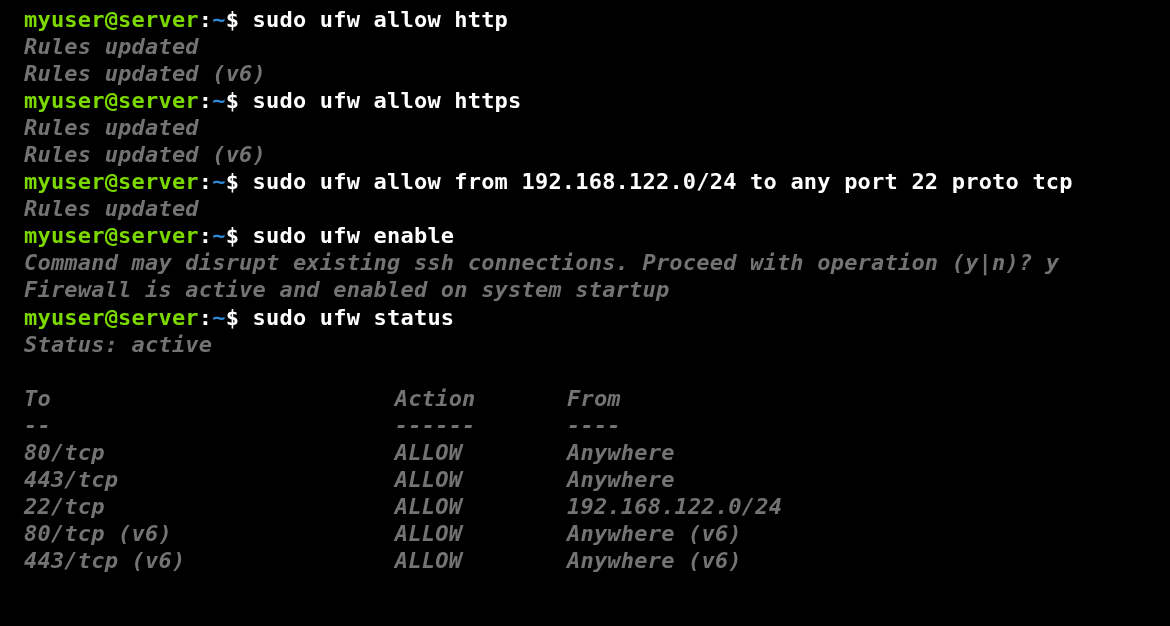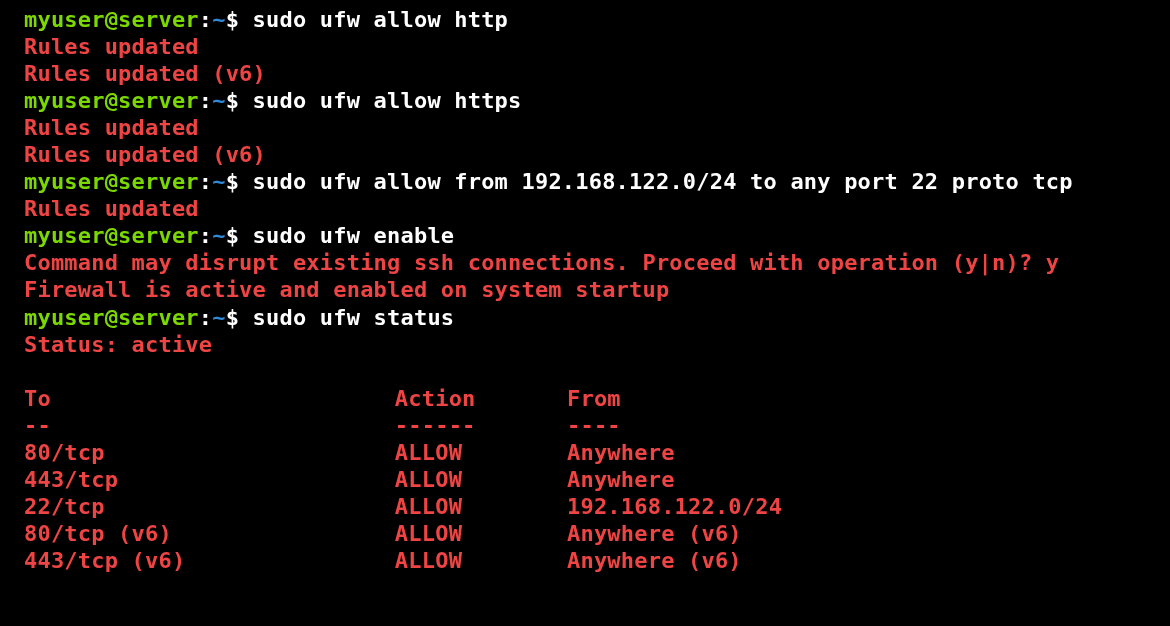--- a/index.html
+++ b/index.html
@@ -18,21 +18,21 @@
     font-weight: 600;
     padding: 6px 24px;
     white-space: pre;
     letter-spacing: 0.2px;
   }
   .user { color: #7cd900; }   
   .colon { color: #fff; }
   .path { color: #2e8bd8; }   
   .dollar { color: #fff; }
   .cmd  { color: #fff; }
-  .out  { color: #ef4444; }
+  .out  { color: #737373; font-style: italic; }
   .row  { display: block; }
   .cell-to     { display:inline-block; min-width: 28ch; }
   .cell-action { display:inline-block; min-width: 13ch; }
   .cell-from   { display:inline-block; }
 </style>
 </head>
 <body>
 
 <div class="terminal" id="term"><span class="row"><span class="user">myuser@server</span><span class="colon">:</span><span class="path">~</span><span class="dollar">$ </span><span class="cmd">sudo ufw allow http</span></span><span class="row out">Rules updated</span><span class="row out">Rules updated (v6)</span><span class="row"><span class="user">myuser@server</span><span class="colon">:</span><span class="path">~</span><span class="dollar">$ </span><span class="cmd">sudo ufw allow https</span></span><span class="row out">Rules updated</span><span class="row out">Rules updated (v6)</span><span class="row"><span class="user">myuser@server</span><span class="colon">:</span><span class="path">~</span><span class="dollar">$ </span><span class="cmd">sudo ufw allow from 192.168.122.0/24 to any port 22 proto tcp</span></span><span class="row out">Rules updated</span><span class="row"><span class="user">myuser@server</span><span class="colon">:</span><span class="path">~</span><span class="dollar">$ </span><span class="cmd">sudo ufw enable</span></span><span class="row out">Command may disrupt existing ssh connections. Proceed with operation (y|n)? y</span><span class="row out">Firewall is active and enabled on system startup</span><span class="row"><span class="user">myuser@server</span><span class="colon">:</span><span class="path">~</span><span class="dollar">$ </span><span class="cmd">sudo ufw status</span></span><span class="row out">Status: active</span><span class="row out"> </span><span class="row out"><span class="cell-to">To</span><span class="cell-action">Action</span><span class="cell-from">From</span></span><span class="row out"><span class="cell-to">--</span><span class="cell-action">------</span><span class="cell-from">----</span></span><span class="row out"><span class="cell-to">80/tcp</span><span class="cell-action">ALLOW</span><span class="cell-from">Anywhere</span></span><span class="row out"><span class="cell-to">443/tcp</span><span class="cell-action">ALLOW</span><span class="cell-from">Anywhere</span></span><span class="row out"><span class="cell-to">22/tcp</span><span class="cell-action">ALLOW</span><span class="cell-from">192.168.122.0/24</span></span><span class="row out"><span class="cell-to">80/tcp (v6)</span><span class="cell-action">ALLOW</span><span class="cell-from">Anywhere (v6)</span></span><span class="row out"><span class="cell-to">443/tcp (v6)</span><span class="cell-action">ALLOW</span><span class="cell-from">Anywhere (v6)</span></span></div>
 

